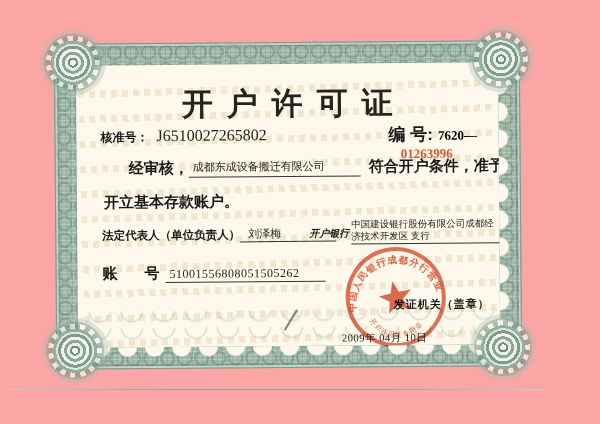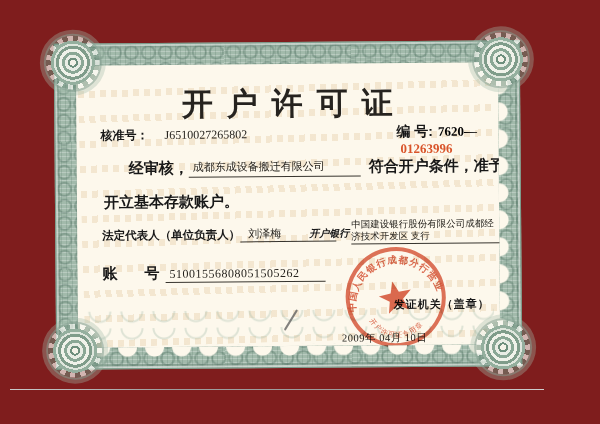--- a/index.html
+++ b/index.html
@@ -1,19 +1,19 @@
 <!DOCTYPE html>
 <html><head>
 <meta charset="utf-8">
 <style>
   * { margin:0; padding:0; box-sizing:border-box; }
   html,body { width:600px; height:424px; overflow:hidden; background:#ffffff;
     font-family:"Liberation Sans", sans-serif; }
 
-  .scan-page { position:relative; width:600px; height:424px; background:#7f1d1d; }
+  .scan-page { position:relative; width:600px; height:424px; background:#fca5a5; }
 
   
   .scan-edge-line { position:absolute; left:10px; top:389px; width:534px; height:1px;
     background:linear-gradient(90deg, #c9c9c9, #9d9d9d 30%, #9d9d9d 70%, #cfcfcf); }
 
   
   .cert { position:absolute; left:55px; top:42px; width:466px; height:326px;
     transform:rotate(-0.45deg);
     background-color:#a2baab;
     background-image:
@@ -71,23 +71,23 @@
   .lbl { font-family:"Liberation Sans", sans-serif; font-weight:700; color:#181818; }
   .val { font-family:"Liberation Serif", serif; color:#25221d; }
   .u   { border-bottom:1px solid #38352f; display:inline-block; }
 
   .cert-title { position:absolute; left:0; right:0; top:19px; text-align:center;
     font-family:"Liberation Serif", serif; font-weight:700; font-size:31px; color:#26231f;
     letter-spacing:.45em; text-indent:.45em; }
 
   .row-approval { position:absolute; top:62px; left:24px; right:8px; font-size:0; }
   .approval-label { font-size:12px; }
-  .approval-value { font-size:12px; margin-left:16px; }
+  .approval-value { font-size:16px; margin-left:8px; }
   .serial-group { position:absolute; left:288px; top:-2px; }
-  .serial-label { font-size:14px;margin-left:8px; }
+  .serial-label { font-size:17px; }
   .serial-prefix { font-size:13px; margin-left:5px; font-weight:700; font-family:"Liberation Serif", serif; }
   .serial-value { font-size:13px; font-weight:700; margin-left:12px; font-family:"Liberation Serif", serif; }
 
   .body-line1 { position:absolute; top:94px; left:52px; font-size:15px; white-space:nowrap; }
   .company-u { width:172px; font-size:11px; text-align:left; padding-left:4px; vertical-align:bottom; height:18px; }
   .body-line2 { position:absolute; top:128px; left:27px; font-size:15px; }
 
   .row-legal { position:absolute; top:160px; left:25px; right:0; }
   .legal-label { font-size:11.5px; }
   .legal-name-u { width:96px; font-size:11px; text-align:left; padding-left:8px; height:16px; vertical-align:bottom; }

